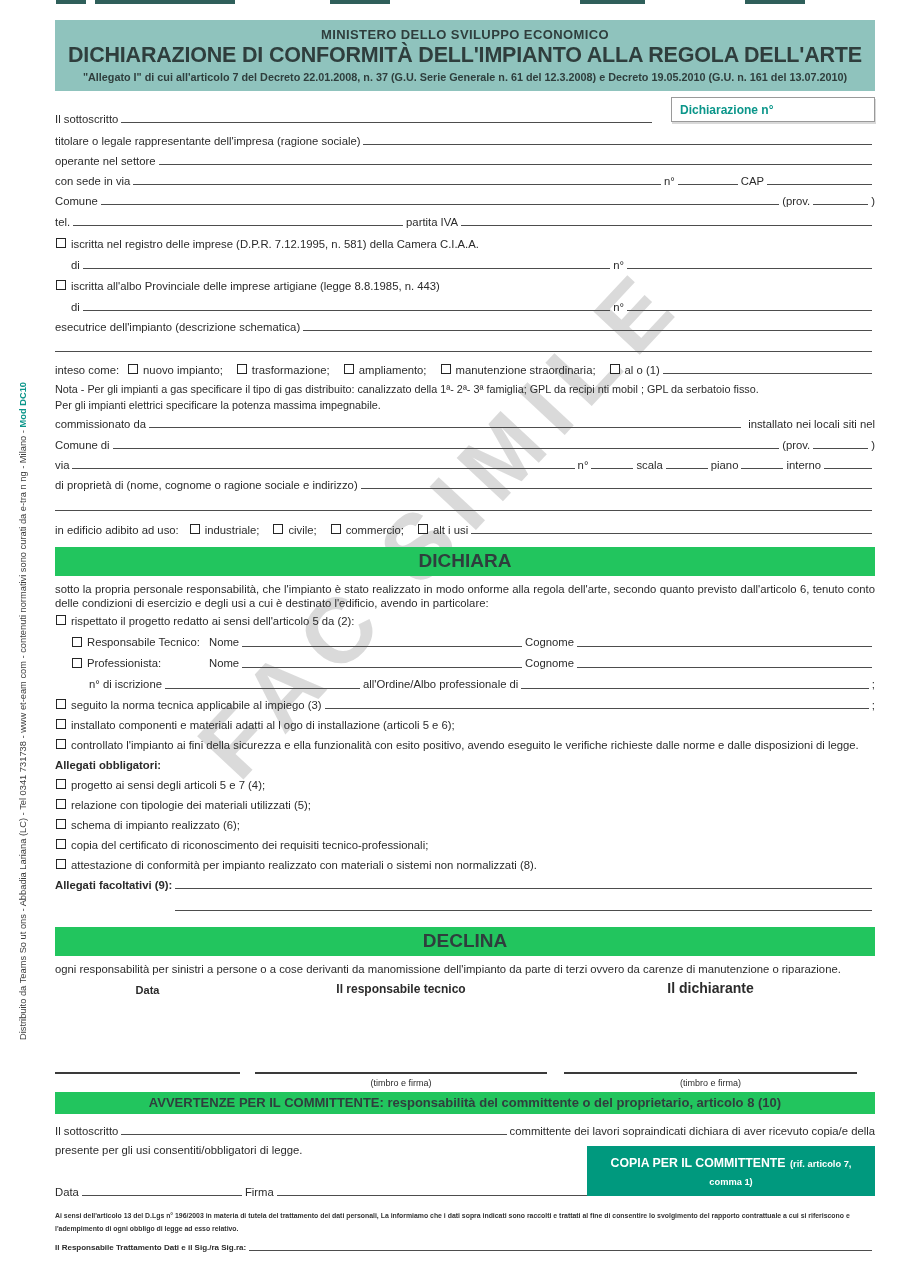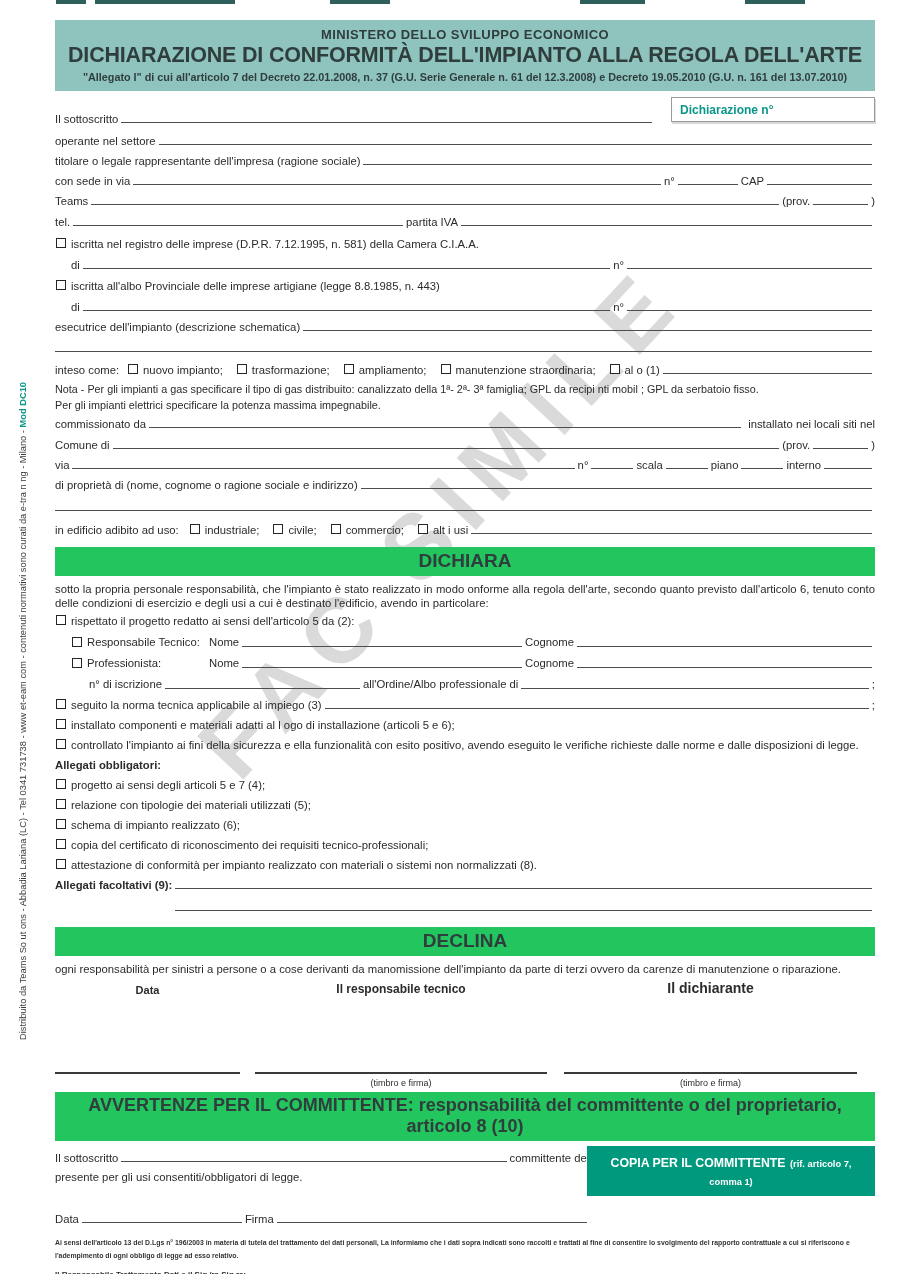--- a/index.html
+++ b/index.html
@@ -18,21 +18,21 @@
   .frow{display:flex;align-items:center;font-size:11.3px;line-height:1.15;white-space:nowrap;height:20px;}
   .frow.h22{height:22px;} .frow.h24{height:24px;}
   .ln{border-bottom:1.2px solid #4d4d4d;flex:1 1 auto;height:8px;margin:0 3px 1px 3px;min-width:20px;}
   .lnw{flex:0 0 auto;}
   .b{font-weight:bold;}
   .cb{width:8px;height:8px;border:1.4px solid #252525;display:inline-block;flex:none;margin:0 5px 2px 1px;background:#fff;}
   .opt{margin-right:13px;}
   .ind1{margin-left:16px;} .ind2{margin-left:34px;}
   .banner{background:#22c55e;color:#2f3e3d;font-weight:bold;text-align:center;}
   .banner-big{font-size:19px;padding:3px 0 4px;margin:6px 0;}
-  .banner-small{font-size:18px;padding:3px 0 4px;margin:4px 0 6px;}
+  .banner-small{font-size:13px;padding:3px 0 4px;margin:4px 0 6px;}
   .para{font-size:11.3px;line-height:1.25;text-align:justify;white-space:normal;}
   
   .declwrap{position:relative;height:40px;}
   .declbox{position:absolute;right:0;top:6px;width:204px;height:25px;border:1px solid #9a9a9a;
     box-shadow:1px 2px 0 #d9d9d9;font-size:12px;font-weight:bold;color:#0b968a;padding:5px 0 0 8px;box-sizing:border-box;}
   .declrow{position:absolute;left:0;bottom:2px;width:600px;}
   
   .sigrow{display:flex;align-items:flex-end;}
   .seg1{width:185px;margin-right:15px;} .seg2{width:292px;margin-right:17px;} .seg3{width:293px;}
   .sigline{border-bottom:2px solid #3a3a3a;height:6px;}
@@ -79,40 +79,40 @@
 
   <div class="declwrap">
     <div class="declbox">Dichiarazione n°</div>
     <div class="frow declrow">
       <span>Il sottoscritto</span>
       <span class="ln"></span>
     </div>
   </div>
 
   <div class="frow">
+    <span>titolare o legale rappresentante dell'impresa (ragione sociale)</span>
+    <span class="ln"></span>
+  </div>
+
+  <div class="frow">
     <span>operante nel settore</span>
-    <span class="ln"></span>
-  </div>
-
-  <div class="frow">
-    <span>titolare o legale rappresentante dell'impresa (ragione sociale)</span>
     <span class="ln"></span>
   </div>
 
   <div class="frow">
     <span>con sede in via</span>
     <span class="ln"></span>
     <span>n°</span>
     <span class="ln lnw" style="width:60px"></span>
     <span>CAP</span>
     <span class="ln lnw" style="width:105px"></span>
   </div>
 
   <div class="frow">
-    <span>Teams</span>
+    <span>Comune</span>
     <span class="ln"></span>
     <span>(prov.</span>
     <span class="ln lnw" style="width:55px"></span>
     <span>)</span>
   </div>
 
   <div class="frow h22">
     <span>tel.</span>
     <span class="ln lnw" style="width:330px"></span>
     <span>partita IVA</span>

